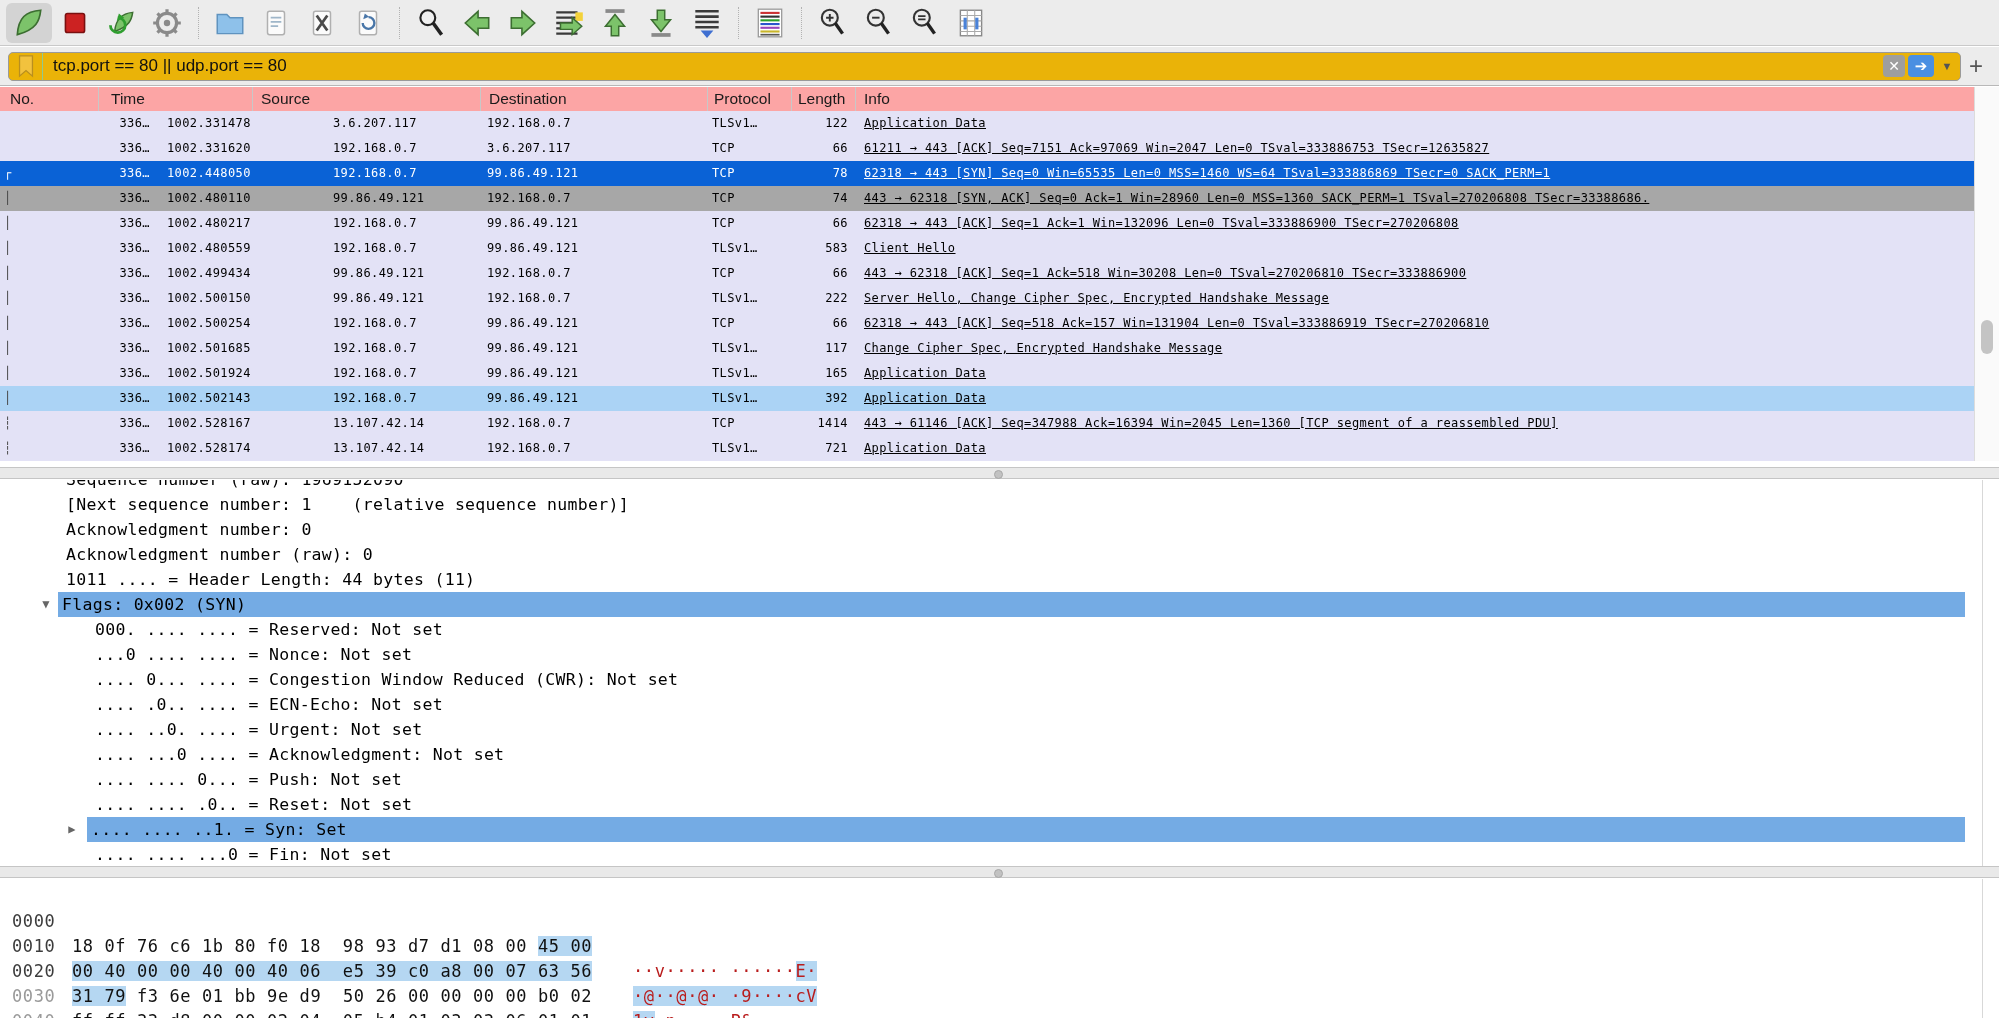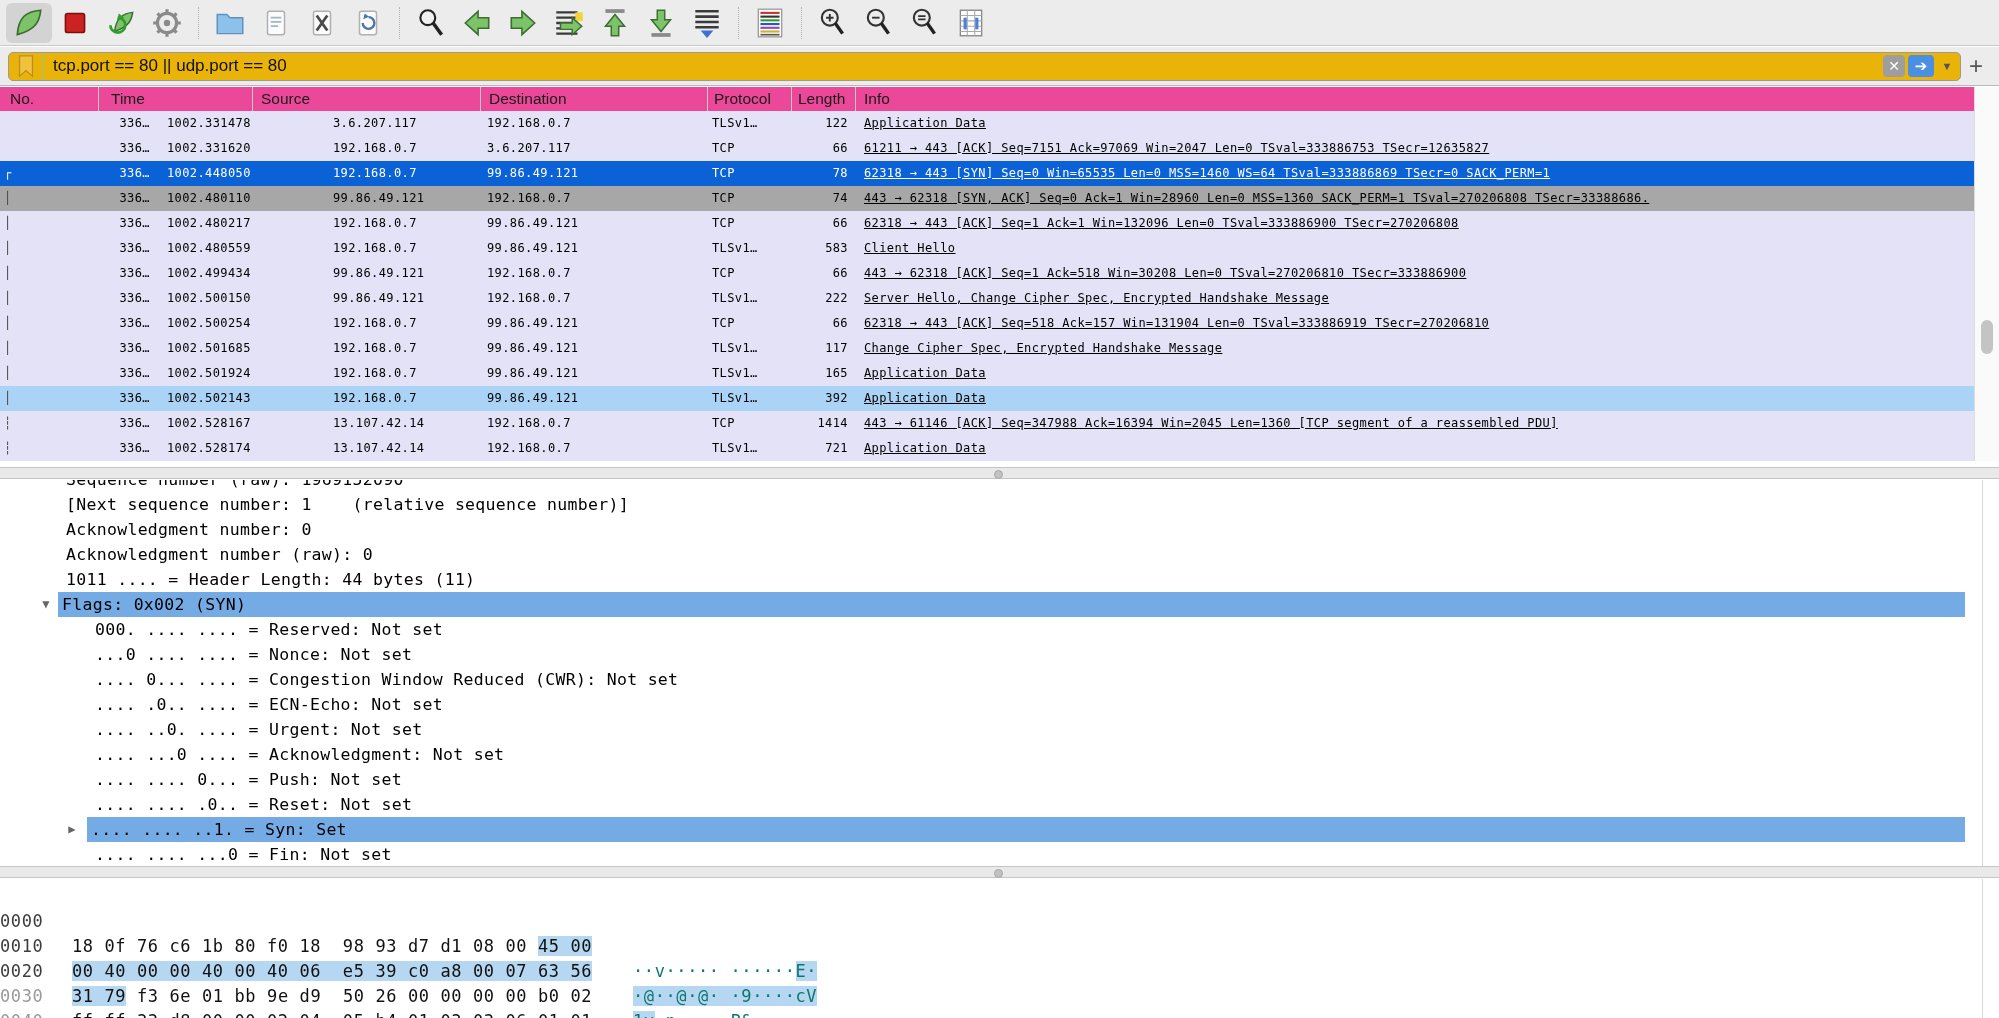--- a/index.html
+++ b/index.html
@@ -30,21 +30,21 @@
   input.ftext { background:transparent; }
   .fclear { width:22px; height:22px; background:#9e9e9e; border-radius:4px; color:#fff;
             font-size:14px; line-height:22px; text-align:center; margin-right:3px; flex:0 0 auto; }
   .fapply { width:26px; height:22px; background:#4a8fe2; border-radius:4px; color:#fff;
             font-size:15px; line-height:22px; text-align:center; margin-right:4px; flex:0 0 auto; }
   .fdrop  { width:18px; color:#555; font-size:11px; text-align:center; flex:0 0 auto; margin-right:4px;}
   .fplus  { width:30px; text-align:center; font-size:24px; color:#555; flex:0 0 auto; }
 
   
   .plist { position:absolute; left:0; top:87px; width:100%; height:380px; background:#fff; }
-  .phead { position:absolute; left:0; top:0; width:100%; height:28px; background:#ec4899;
+  .phead { position:absolute; left:0; top:0; width:100%; height:28px; background:#fca5a5;
            border-bottom:1px solid #c6c6c6; display:flex; font-size:15.5px; color:#1a1a1a; }
   .phead span { display:block; height:24px; line-height:23px; border-right:1px solid #c8c8c8;
                 white-space:nowrap; overflow:hidden; flex:0 0 auto; }
   .h-no{width:99px;  padding-left:10px;} .h-time{width:154px; padding-left:12px;}
   .h-src{width:228px;padding-left:8px;}  .h-dst{width:227px;  padding-left:8px;}
   .h-proto{width:84px;padding-left:6px;} .h-len{width:64px;   padding-left:6px;}
   .h-info{flex:1 1 auto !important; padding-left:8px; border-right:none !important;}
 
   .prows { position:absolute; left:0; top:24px; width:1974px; height:350px; overflow:hidden;
            font-family:"DejaVu Sans Mono", monospace; font-size:12px; letter-spacing:.4px; }
@@ -87,24 +87,24 @@
   .ind1 .dtext{ margin-left:66px; } .ind2 .dtext{ margin-left:95px; }
   .dline.sel .dtext { background:#74abe4; padding-left:4px; flex:1 1 auto; margin-right:18px; }
   .ind1.sel .dtext{ margin-left:58px; } .ind2.sel .dtext{ margin-left:87px; }
 
   
   .hpane { position:absolute; left:0; top:879px; width:100%; height:139px; background:#fff;
            font-family:"DejaVu Sans Mono", monospace; font-size:17px; letter-spacing:.6px;
            padding-top:5px; color:#111; }
   .hpane-track { position:absolute; right:16px; top:879px; height:139px; width:1px; background:#d8d8d8; }
   .hrow { position:relative; height:25px; line-height:25px; white-space:pre; }
-  .hoff { position:absolute; left:0; color:#3c3c3c; }
+  .hoff { position:absolute; left:12px; color:#3c3c3c; }
   .hoff.dim { color:#9a9a9a; }
   .hhex { position:absolute; left:72px; }
-  .hascii { position:absolute; left:633px; color:#0f766e; }
+  .hascii { position:absolute; left:633px; color:#b91c1c; }
   .hl { background:#b5d7f2; }
 
   svg { display:block; }
 </style>
 </head>
 <body>
 
 <div class="app">
 
   <div class="toolbar">

